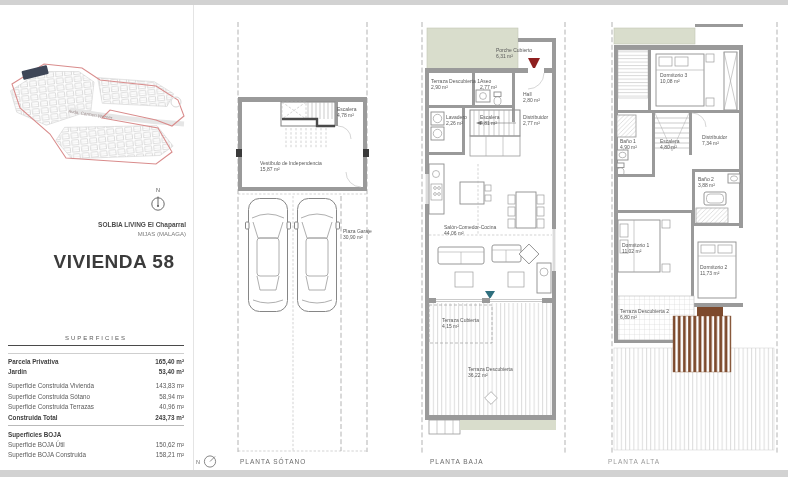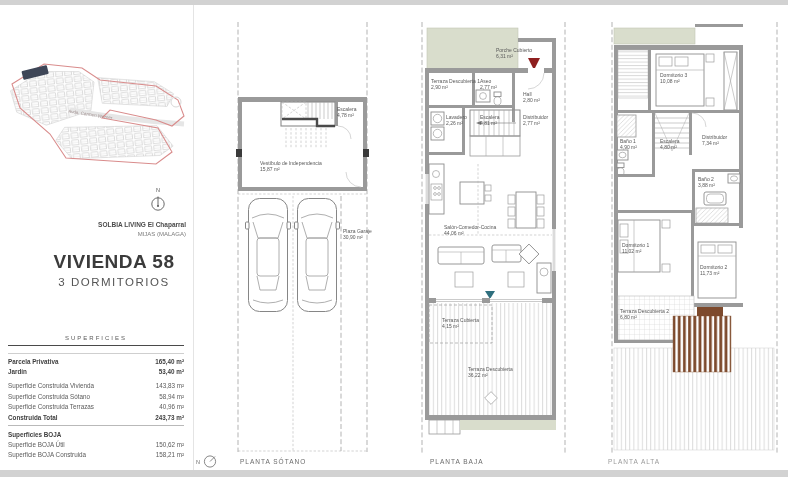--- a/index.html
+++ b/index.html
@@ -133,21 +133,20 @@
       </svg>
     </div>
 
     <div class="project-block">
       <div class="project-name">SOLBIA LIVING El Chaparral</div>
       <div class="project-location">MIJAS (MALAGA)</div>
     </div>
 
     <div class="unit-block">
       <div class="unit-title">VIVIENDA 58</div>
-      <div class="unit-bedrooms">3 DORMITORIOS</div>
     </div>
 
     <div class="surfaces">
       <div class="surfaces-title">SUPERFICIES</div>
       <div class="surfaces-rule"></div>
       <div class="surfaces-rule-light"></div>
       <div class="srow bold">
         <span>Parcela Privativa</span>
         <span>165,40 m²</span>
       </div>

